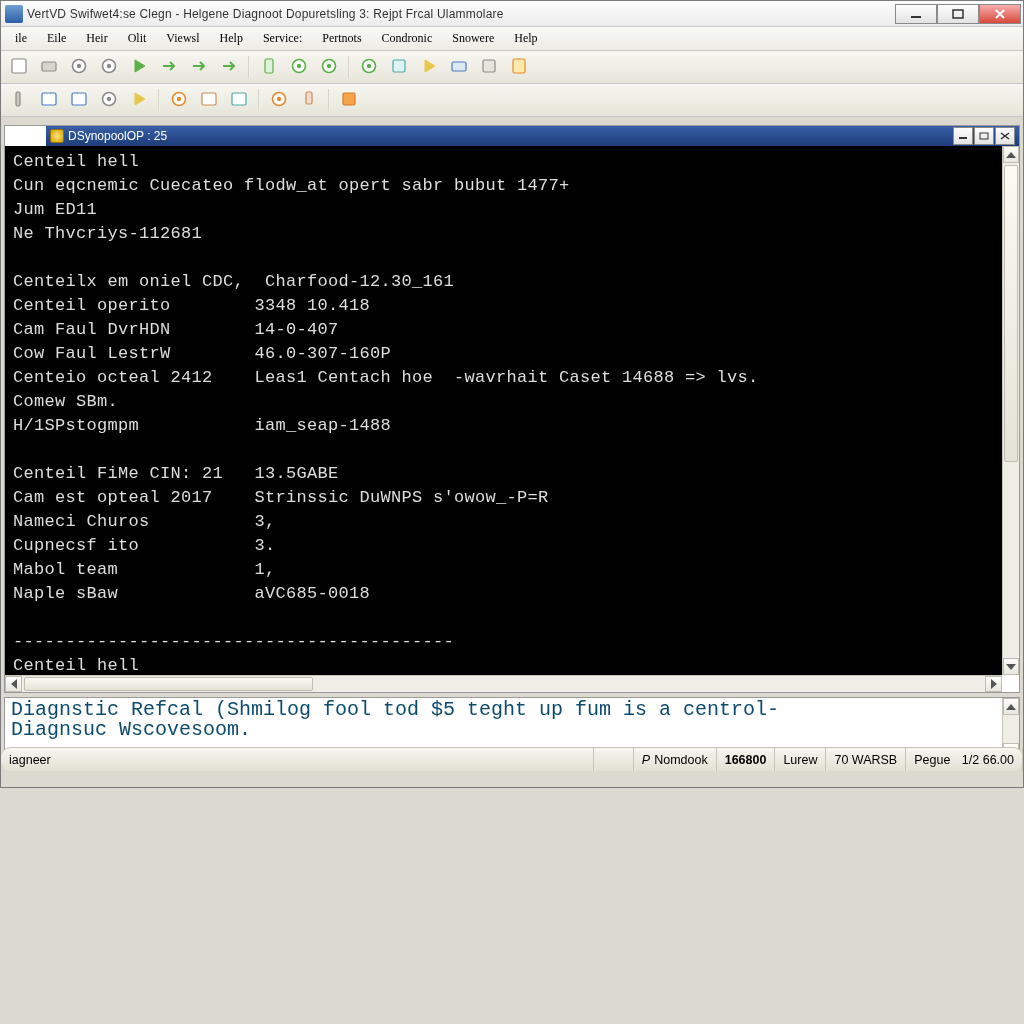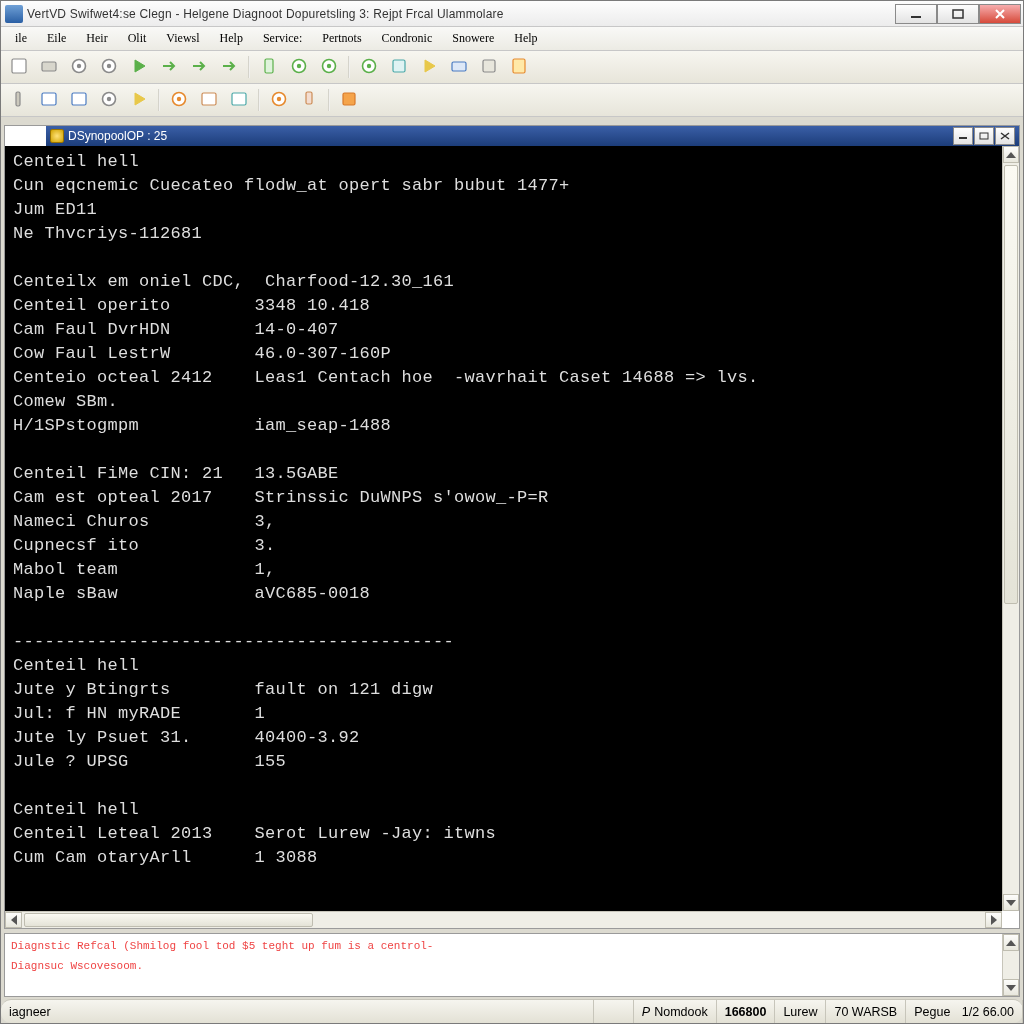--- a/index.html
+++ b/index.html
@@ -1,17 +1,17 @@
 <!DOCTYPE html>
 <html><head>
 <meta charset="utf-8">
 <style>
   * { box-sizing: border-box; }
   html, body { margin:0; padding:0; font-family: Tahoma, "Segoe UI", sans-serif; font-size: 12px; background:#dcdad0; }
-  .app { width:1024px; height:1024px; position:relative; background:#dcdad0; border:1px solid #7a7a7a; }
+  .app { width:1024px; height:788px; position:relative; background:#dcdad0; border:1px solid #7a7a7a; }
 
   
   .title-bar { height:26px; background:linear-gradient(#fdfdfd,#ececec); display:flex; align-items:center; border-bottom:1px solid #c7c7c7; }
   .title-bar .appicon { width:18px; height:18px; margin:0 4px; background:linear-gradient(#6fa0d6,#2a5fa4); border-radius:2px; }
   .title-bar .title { flex:1; color:#333; letter-spacing:.2px; white-space:nowrap; overflow:hidden; }
   .winctrls { display:flex; gap:0; margin-right:2px; }
   .winbtn { width:42px; height:20px; border:1px solid #8a8a8a; background:linear-gradient(#fefefe,#e3e3e3); display:flex; align-items:center; justify-content:center; font-family:inherit; cursor:default; }
   .winbtn.close { background:linear-gradient(#f7adad,#d64a3a); color:#fff; }
   .winbtn svg { display:block; }
 
@@ -36,26 +36,26 @@
   .vscroll .arrow{height:17px;background:linear-gradient(#fdfdfb,#e8e7dd);border:1px solid #bfbdb0;display:flex;align-items:center;justify-content:center;}
   .vscroll .track{position:absolute;top:17px;bottom:17px;left:0;right:0;}
   .vscroll .thumb{position:absolute;left:1px;right:1px;top:2px;height:60%;background:linear-gradient(#fbfaf3,#e4e3d7);border:1px solid #bfbdb0;border-radius:2px;}
   .hscroll { position:absolute; left:0; right:17px; bottom:0; height:17px; background:#efeee6; border-top:1px solid #c7c5ba; display:flex; }
   .hscroll .arrow{width:17px;border:1px solid #bfbdb0;background:linear-gradient(#fdfdfb,#e8e7dd);display:flex;align-items:center;justify-content:center;}
   .hscroll .track{flex:1;position:relative;}
   .hscroll .thumb{position:absolute;top:1px;bottom:1px;left:2px;width:30%;background:linear-gradient(#fbfaf3,#e4e3d7);border:1px solid #bfbdb0;border-radius:2px;}
 
   
   .out-pane { position:absolute; left:3px; right:3px; bottom:26px; height:64px; background:#fff; border:1px solid #9a9a9a; }
-  .out-pane .body{ position:absolute; left:0; right:17px; top:0; bottom:0; padding:2px 6px; font-family:"Lucida Console","Courier New",monospace; font-size:11px; line-height:20px; color:#ef4444; white-space:pre;border-radius:14px;}
+  .out-pane .body{ position:absolute; left:0; right:17px; top:0; bottom:0; padding:2px 6px; font-family:"Lucida Console","Courier New",monospace; font-size:20px; line-height:20px; color:#0c4a6e; white-space:pre;border-radius:14px;}
   .out-pane .vscroll2{ position:absolute; right:0; top:0; bottom:0; width:17px; background:#efeee6; border-left:1px solid #c7c5ba;}
   .out-pane .vscroll2 .arrow{height:17px;background:linear-gradient(#fdfdfb,#e8e7dd);border:1px solid #bfbdb0;display:flex;align-items:center;justify-content:center;}
 
   
-  .status-bar { position:absolute; left:0; right:0; bottom:0; height:24px; background:linear-gradient(#f6f5ef,#e3e1d5); border-top:1px solid #c7c5ba; display:flex; align-items:stretch; font-size:12.5px;border-radius:10px; }
+  .status-bar { position:absolute; left:0; right:0; bottom:16px; height:24px; background:linear-gradient(#f6f5ef,#e3e1d5); border-top:1px solid #c7c5ba; display:flex; align-items:stretch; font-size:12.5px;border-radius:10px; }
   .sb-cell { border-right:1px solid #c7c5ba; padding:3px 8px; display:flex; align-items:center; gap:4px; }
   .sb-flex { flex:1; }
 
   .tri { width:0;height:0;border-left:5px solid transparent;border-right:5px solid transparent; }
   .tri.up{border-bottom:6px solid #555;} .tri.down{border-top:6px solid #555;} .tri.left{border-top:5px solid transparent;border-bottom:5px solid transparent;border-right:6px solid #555;border-left:none;} .tri.right{border-top:5px solid transparent;border-bottom:5px solid transparent;border-left:6px solid #555;border-right:none;}
 </style>
 </head>
 <body>
 
 <div class="app">

